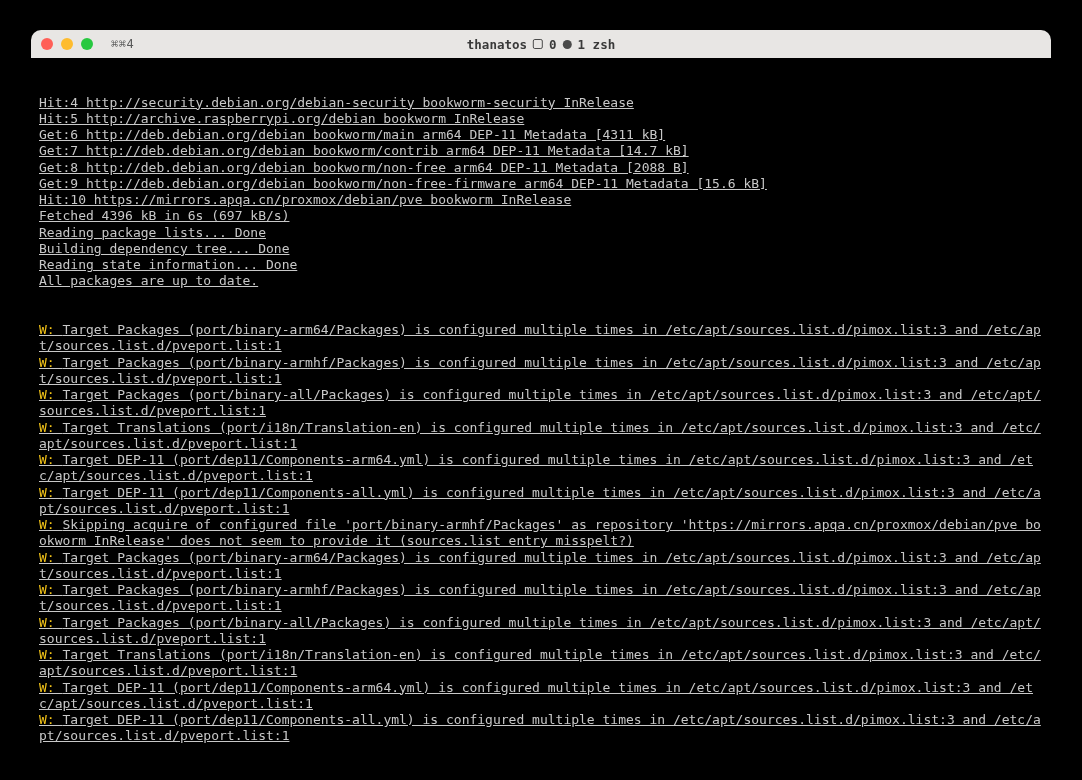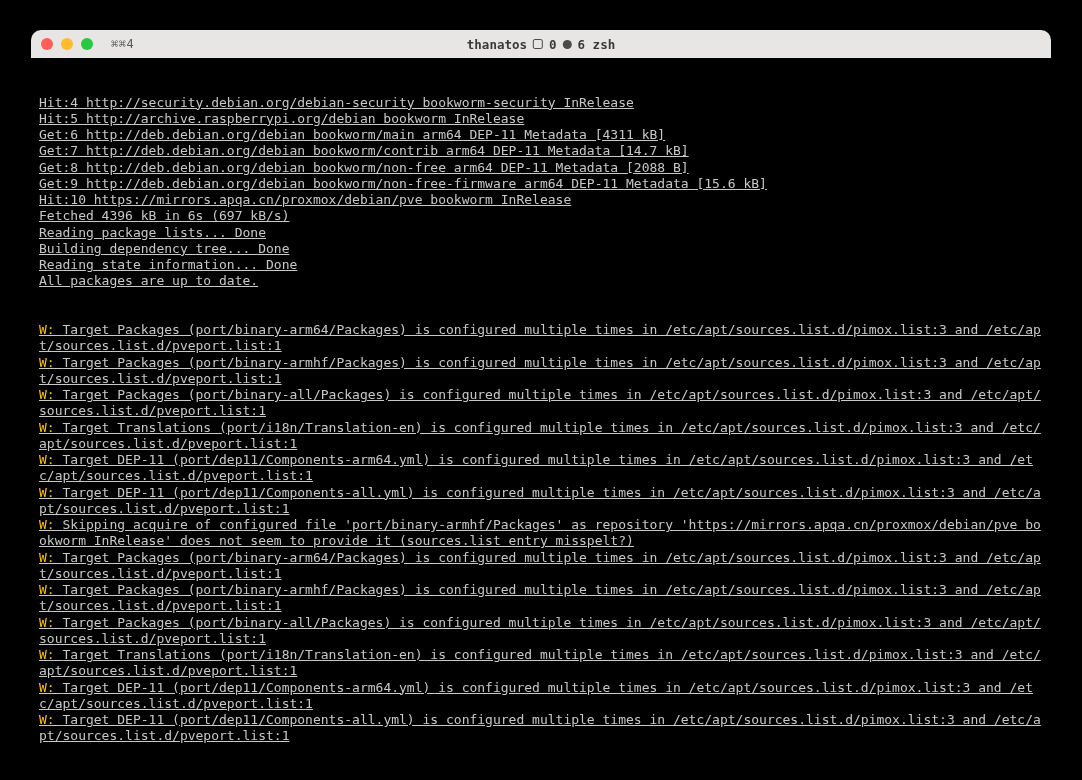--- a/index.html
+++ b/index.html
@@ -98,21 +98,21 @@
       <div class="traffic-light tl-red"></div>
       <div class="traffic-light tl-yellow"></div>
       <div class="traffic-light tl-green"></div>
     </div>
     <div class="title-left">⌘⌘4</div>
     <div class="title-center">
       <span>thanatos</span>
       <span class="sq"></span>
       <span>0</span>
       <span class="dot"></span>
-      <span>6 zsh</span>
+      <span>1 zsh</span>
     </div>
   </div>
 
   <div class="terminal">
     <div id="plain-lines"><span class="line">Hit:4 http://security.debian.org/debian-security bookworm-security InRelease</span><span class="line">Hit:5 http://archive.raspberrypi.org/debian bookworm InRelease</span><span class="line">Get:6 http://deb.debian.org/debian bookworm/main arm64 DEP-11 Metadata [4311 kB]</span><span class="line">Get:7 http://deb.debian.org/debian bookworm/contrib arm64 DEP-11 Metadata [14.7 kB]</span><span class="line">Get:8 http://deb.debian.org/debian bookworm/non-free arm64 DEP-11 Metadata [2088 B]</span><span class="line">Get:9 http://deb.debian.org/debian bookworm/non-free-firmware arm64 DEP-11 Metadata [15.6 kB]</span><span class="line">Hit:10 https://mirrors.apqa.cn/proxmox/debian/pve bookworm InRelease</span><span class="line">Fetched 4396 kB in 6s (697 kB/s)</span><span class="line">Reading package lists... Done</span><span class="line">Building dependency tree... Done</span><span class="line">Reading state information... Done</span><span class="line">All packages are up to date.</span></div>
     <div id="warn-lines"><span class="line"><span class="warn-prefix">W: </span>Target Packages (port/binary-arm64/Packages) is configured multiple times in /etc/apt/sources.list.d/pimox.list:3 and /etc/apt/sources.list.d/pveport.list:1</span><span class="line"><span class="warn-prefix">W: </span>Target Packages (port/binary-armhf/Packages) is configured multiple times in /etc/apt/sources.list.d/pimox.list:3 and /etc/apt/sources.list.d/pveport.list:1</span><span class="line"><span class="warn-prefix">W: </span>Target Packages (port/binary-all/Packages) is configured multiple times in /etc/apt/sources.list.d/pimox.list:3 and /etc/apt/sources.list.d/pveport.list:1</span><span class="line"><span class="warn-prefix">W: </span>Target Translations (port/i18n/Translation-en) is configured multiple times in /etc/apt/sources.list.d/pimox.list:3 and /etc/apt/sources.list.d/pveport.list:1</span><span class="line"><span class="warn-prefix">W: </span>Target DEP-11 (port/dep11/Components-arm64.yml) is configured multiple times in /etc/apt/sources.list.d/pimox.list:3 and /etc/apt/sources.list.d/pveport.list:1</span><span class="line"><span class="warn-prefix">W: </span>Target DEP-11 (port/dep11/Components-all.yml) is configured multiple times in /etc/apt/sources.list.d/pimox.list:3 and /etc/apt/sources.list.d/pveport.list:1</span><span class="line"><span class="warn-prefix">W: </span>Skipping acquire of configured file 'port/binary-armhf/Packages' as repository 'https://mirrors.apqa.cn/proxmox/debian/pve bookworm InRelease' does not seem to provide it (sources.list entry misspelt?)</span><span class="line"><span class="warn-prefix">W: </span>Target Packages (port/binary-arm64/Packages) is configured multiple times in /etc/apt/sources.list.d/pimox.list:3 and /etc/apt/sources.list.d/pveport.list:1</span><span class="line"><span class="warn-prefix">W: </span>Target Packages (port/binary-armhf/Packages) is configured multiple times in /etc/apt/sources.list.d/pimox.list:3 and /etc/apt/sources.list.d/pveport.list:1</span><span class="line"><span class="warn-prefix">W: </span>Target Packages (port/binary-all/Packages) is configured multiple times in /etc/apt/sources.list.d/pimox.list:3 and /etc/apt/sources.list.d/pveport.list:1</span><span class="line"><span class="warn-prefix">W: </span>Target Translations (port/i18n/Translation-en) is configured multiple times in /etc/apt/sources.list.d/pimox.list:3 and /etc/apt/sources.list.d/pveport.list:1</span><span class="line"><span class="warn-prefix">W: </span>Target DEP-11 (port/dep11/Components-arm64.yml) is configured multiple times in /etc/apt/sources.list.d/pimox.list:3 and /etc/apt/sources.list.d/pveport.list:1</span><span class="line"><span class="warn-prefix">W: </span>Target DEP-11 (port/dep11/Components-all.yml) is configured multiple times in /etc/apt/sources.list.d/pimox.list:3 and /etc/apt/sources.list.d/pveport.list:1</span></div>
     <div class="prompt-line">
       <span class="arrow-green">➜</span>
       <span class="tilde-cyan">~</span>
     </div>

